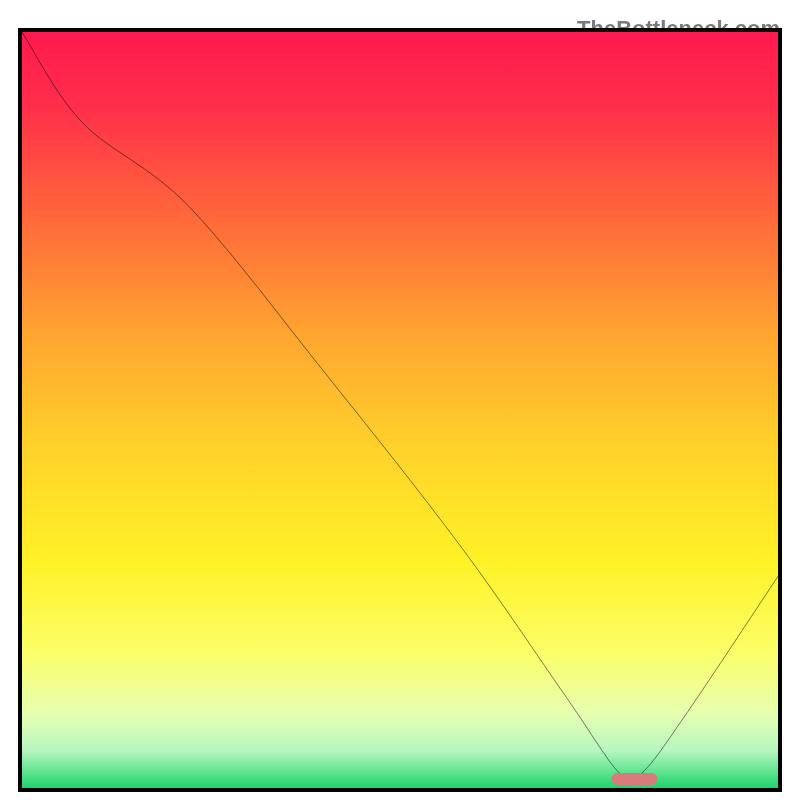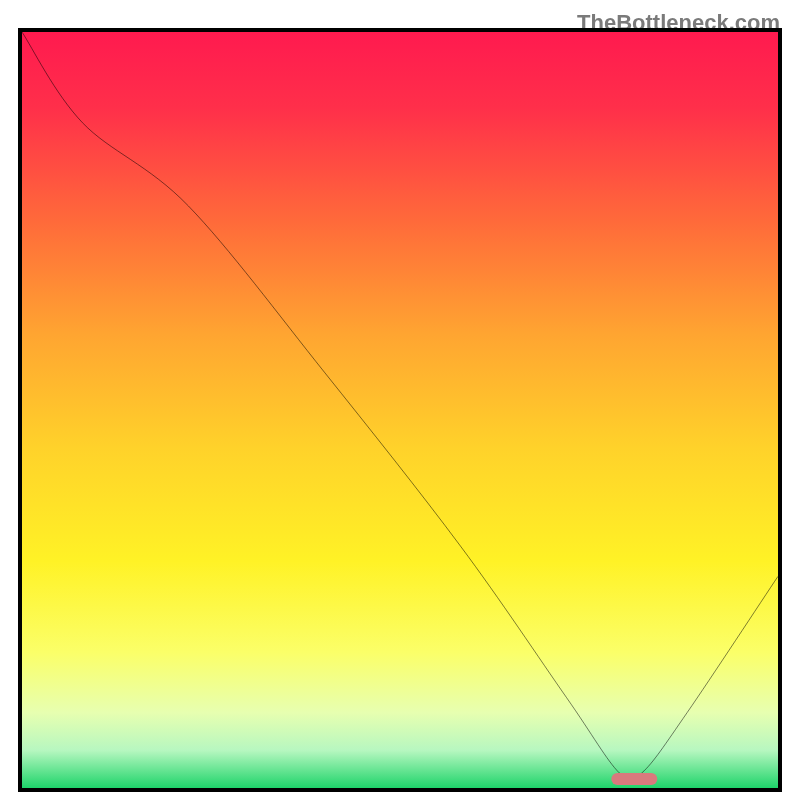--- a/index.html
+++ b/index.html
@@ -33,21 +33,21 @@
   }
   .marker {
     position: absolute;
     height: 12px;
     border-radius: 6px;
     background: #d97a7d;
     transform: translate(-50%, -50%);
   }
   .watermark {
     position: absolute;
-    top: 10px;
+    top: 16px;
     right: 20px;
     font-size: 22px;
     font-weight: 600;
     color: #7a7a7a;
   }
 </style>
 </head>
 <body>
 
 <div class="watermark">TheBottleneck.com</div>

